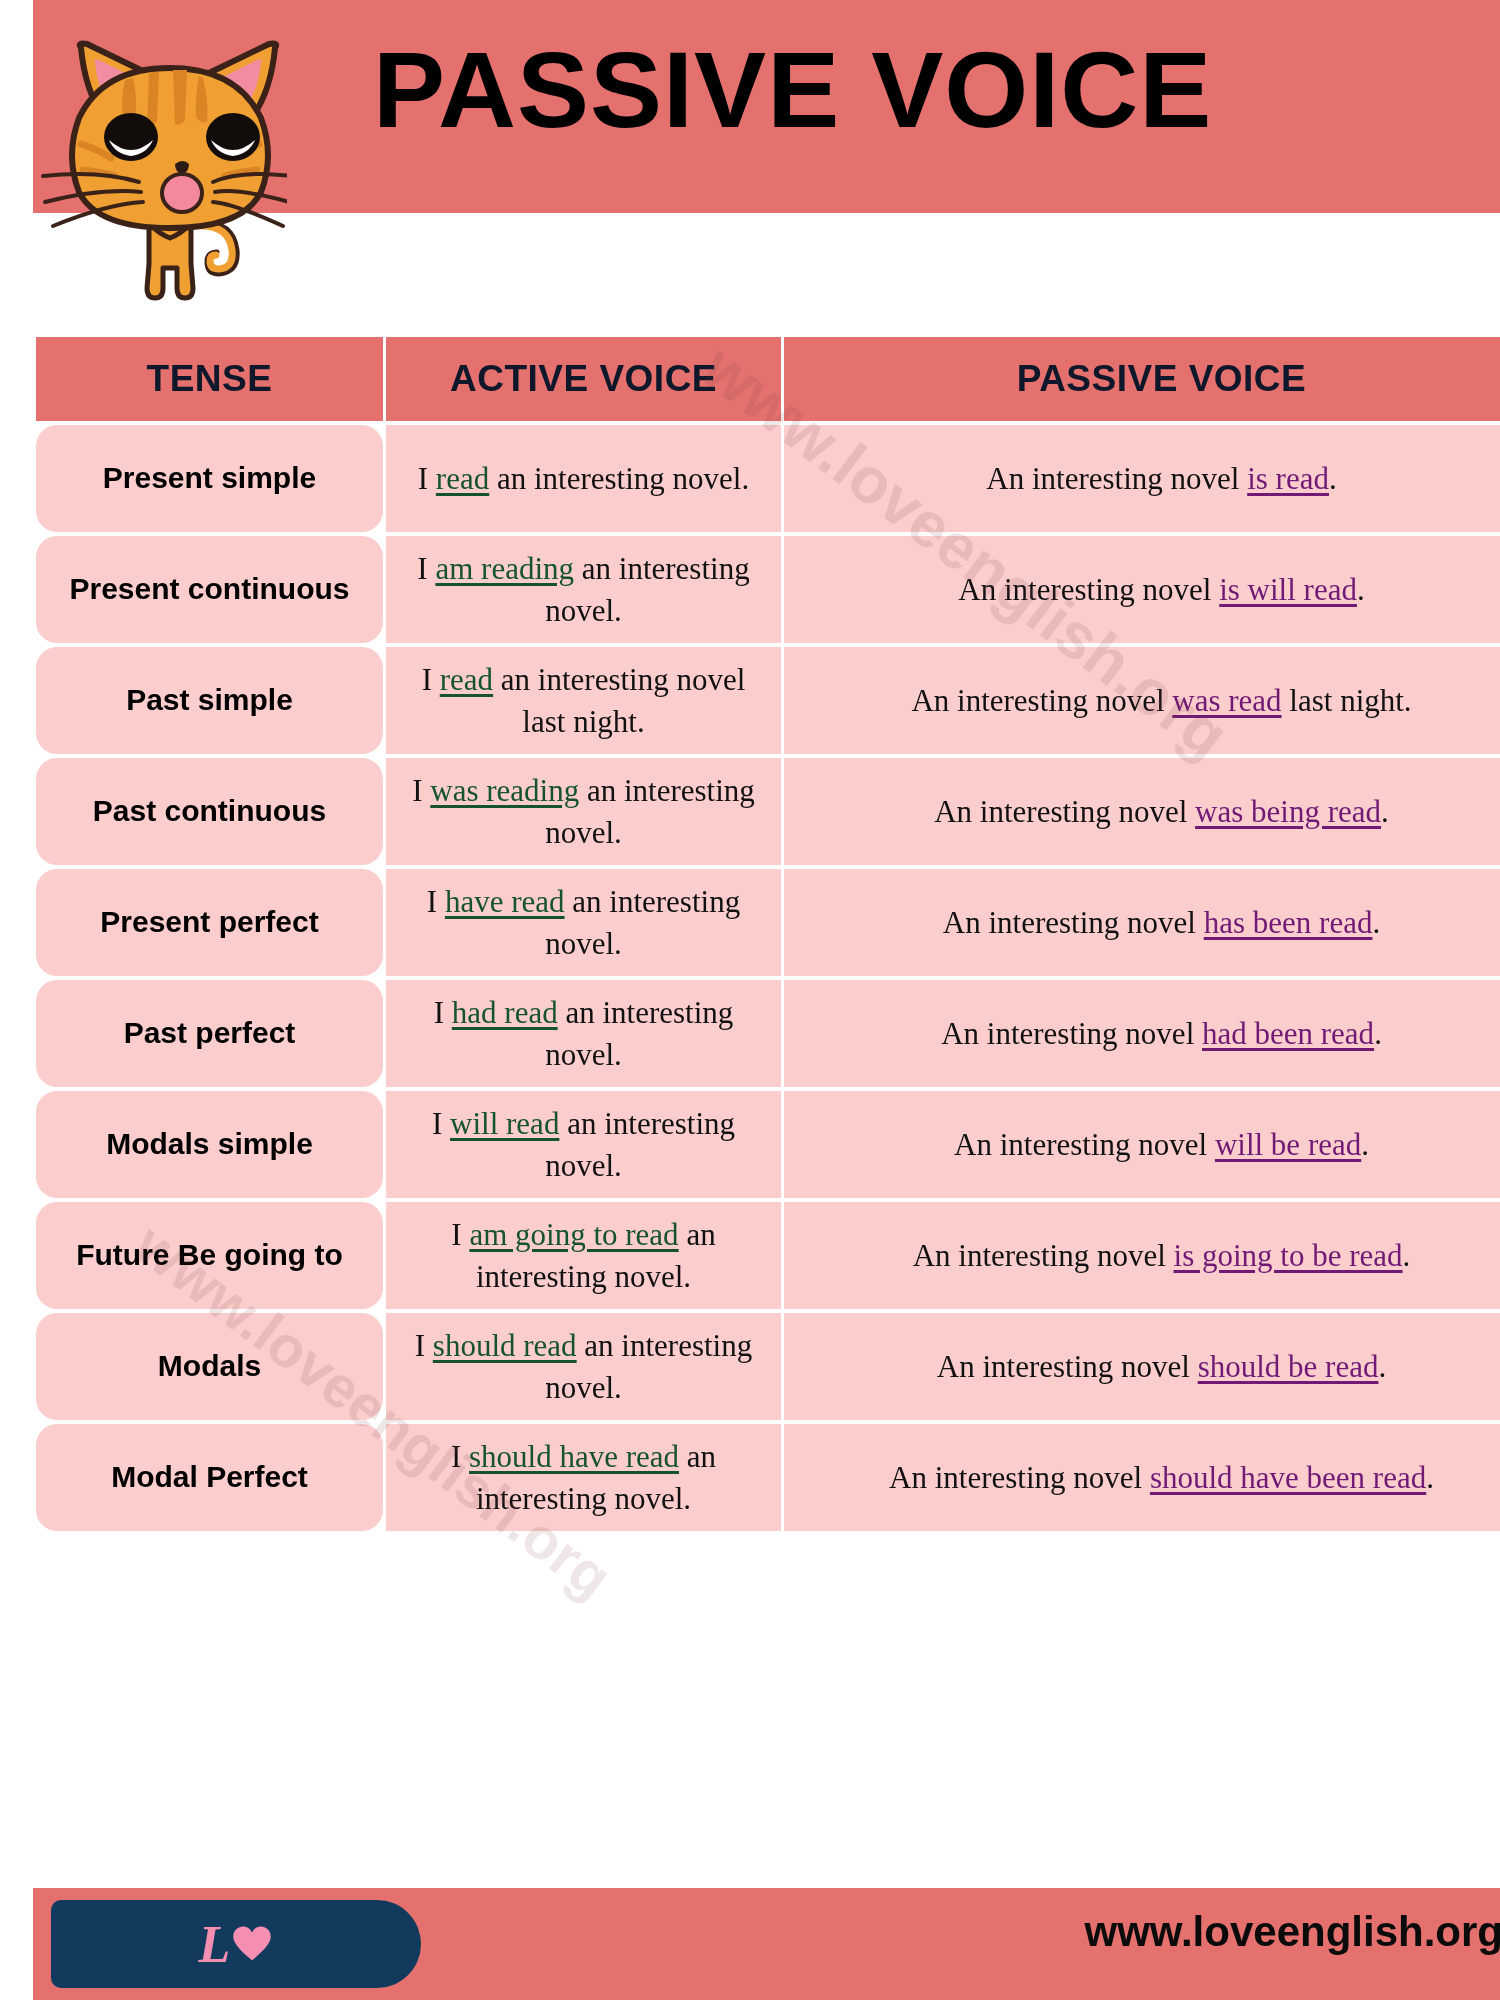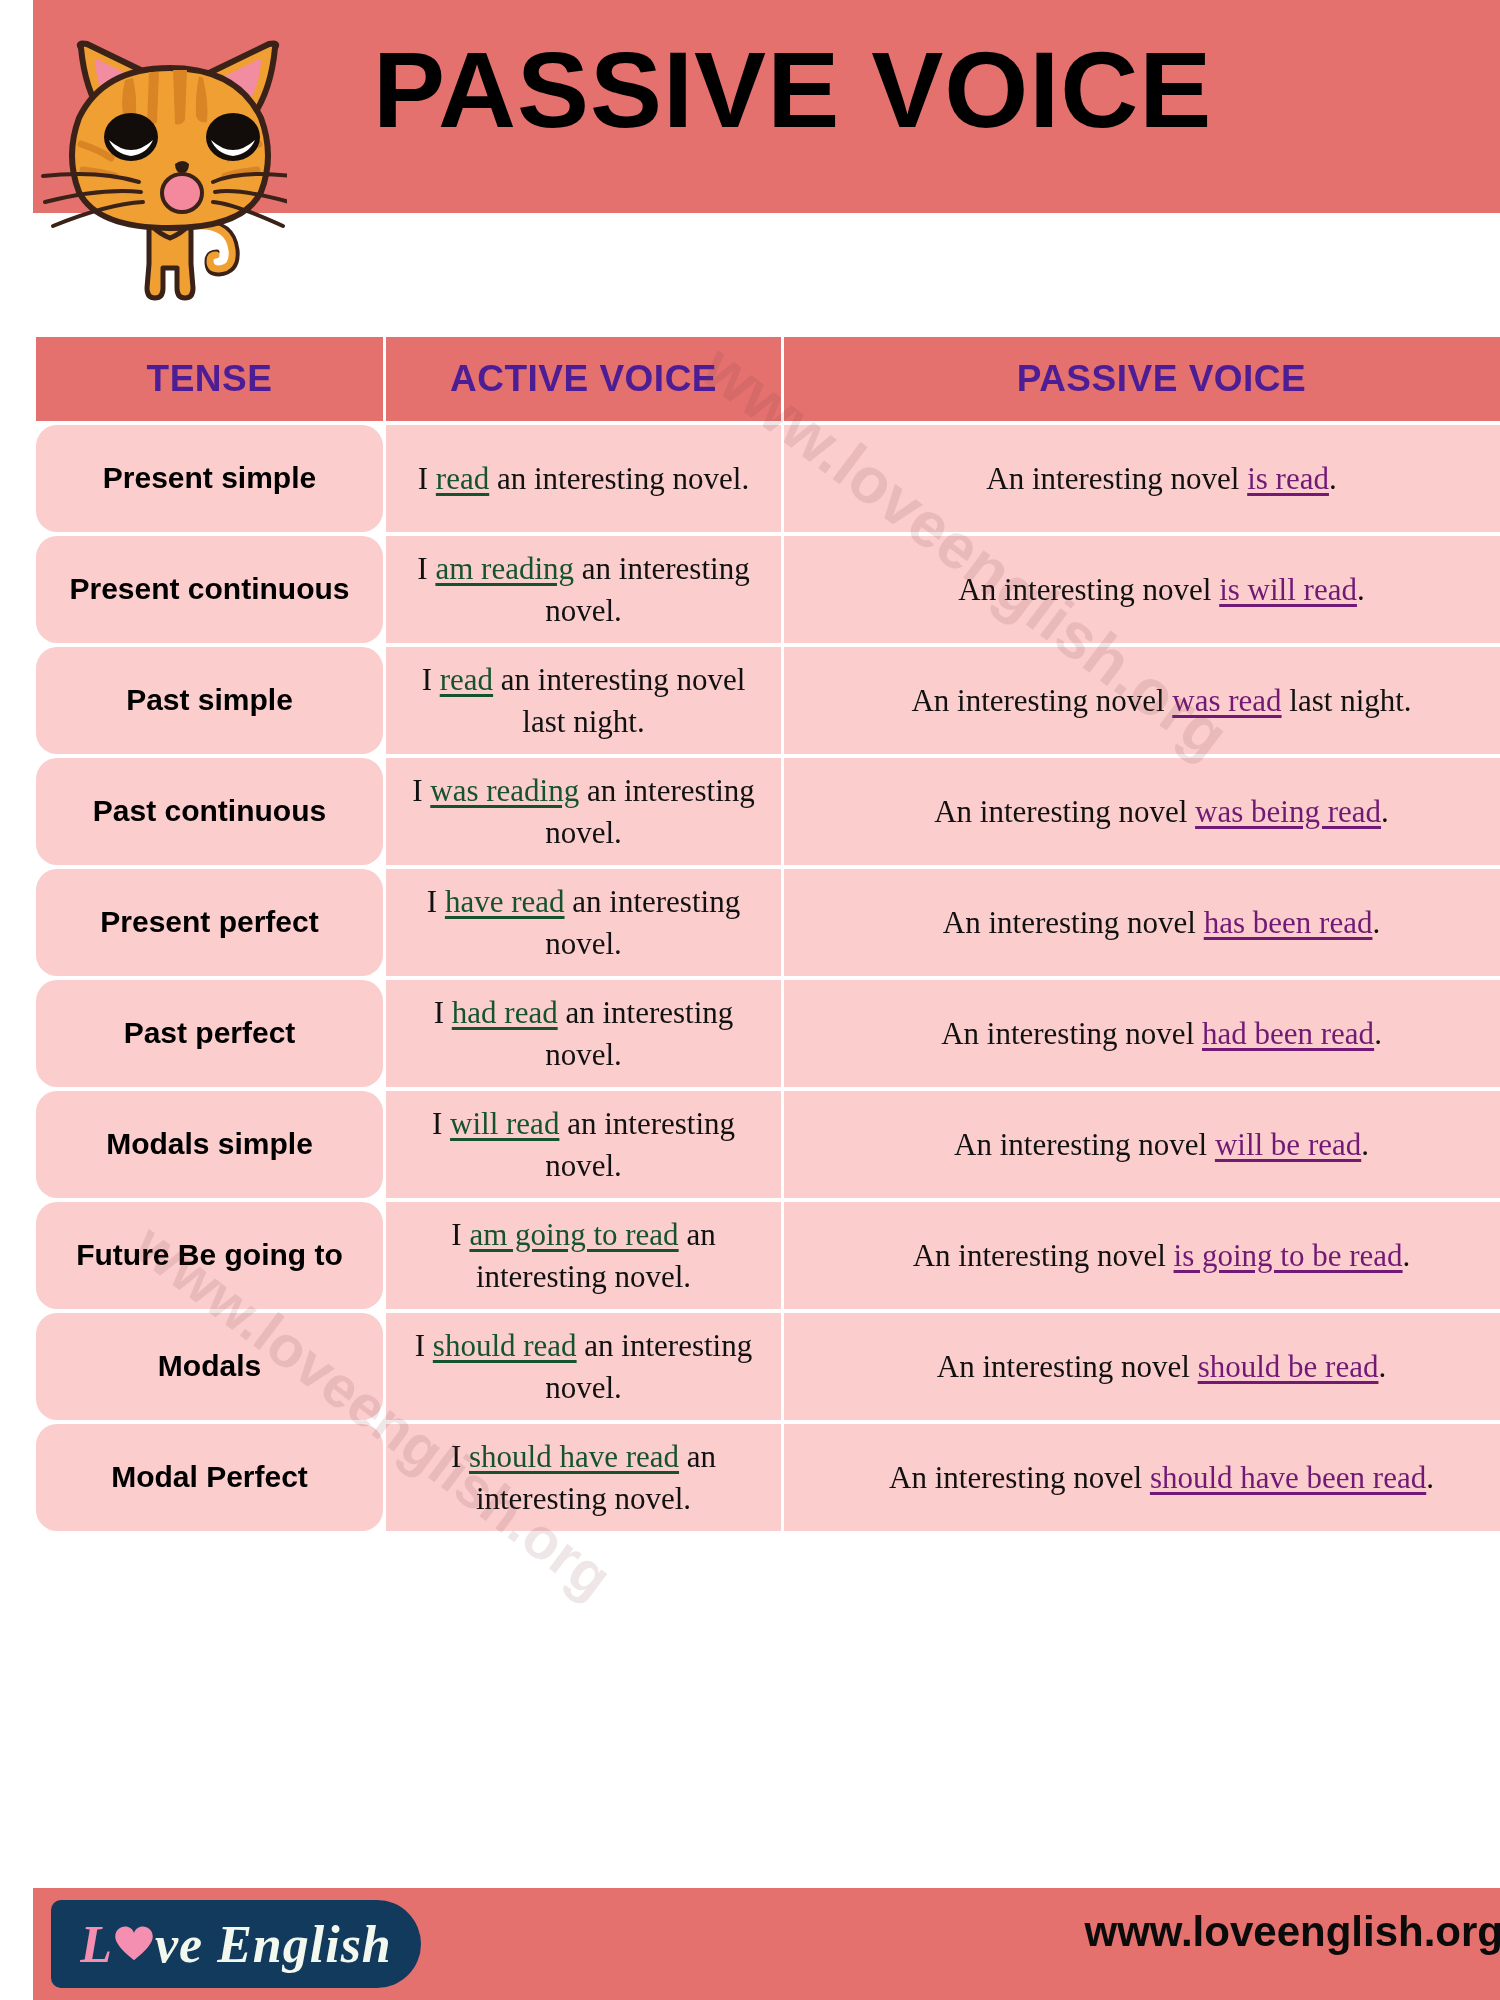--- a/index.html
+++ b/index.html
@@ -77,21 +77,21 @@
     border-spacing: 3px 4px;
     table-layout: fixed;
   }
 
   table.grid col.c1 { width: 347px; }
   table.grid col.c2 { width: 395px; }
   table.grid col.c3 { width: 755px; }
 
   thead th {
     background: #e4716e;
-    color: #4c1d95;
+    color: #0f172a;
     font-family: "Liberation Sans", sans-serif;
     font-weight: bold;
     font-size: 37px;
     letter-spacing: 0.5px;
     height: 84px;
     vertical-align: middle;
     text-align: center;
     border: none;
   }
 
@@ -352,19 +352,18 @@
   <div class="footer-band"></div>
 
   <div class="logo-badge">
     <div class="logo-text">
       <span class="logo-l">L</span>
       <span class="logo-heart">
         <svg viewBox="0 0 32 32" xmlns="http://www.w3.org/2000/svg">
           <path d="M16 29 C6 21 1 15 1 10 C1 5 5 2 9 2 C12 2 15 4 16 7 C17 4 20 2 23 2 C27 2 31 5 31 10 C31 15 26 21 16 29 Z" fill="#f48fb1"></path>
         </svg>
       </span>
-      <span class="logo-rest">ve English</span>
     </div>
   </div>
 
   <div class="footer-url">www.loveenglish.org</div>
 
 </div>
 
 </body></html>

